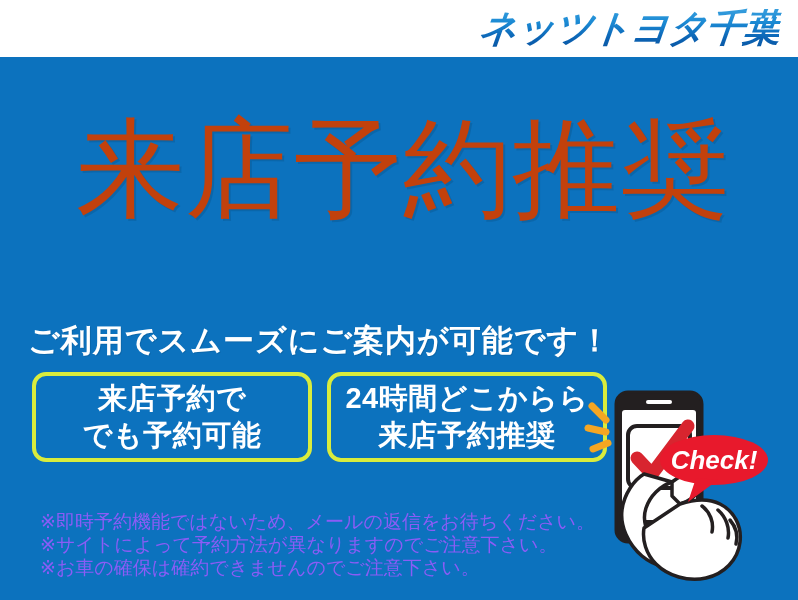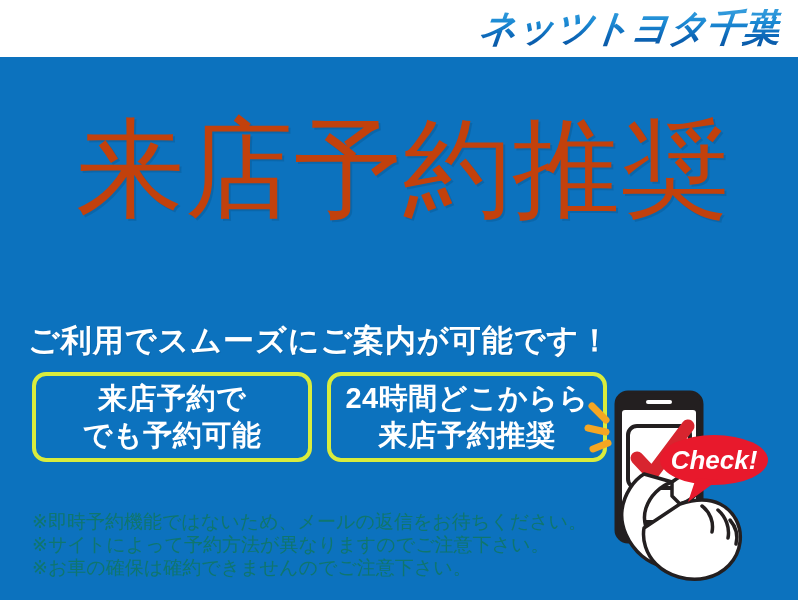--- a/index.html
+++ b/index.html
@@ -102,23 +102,23 @@
     line-height: 1.28;
     letter-spacing: 0.5px;
     white-space: nowrap;
   }
   #feature-box-1 { left: 32px;  width: 280px; }
   #feature-box-2 { left: 327px; width: 280px; }
 
   
   .notes {
     position: absolute;
-    left: 32px;
+    left: 40px;
     top: 510px;
-    color: #0f766e;
+    color: #8b5cf6;
     font-size: 19px;
     line-height: 23px;
     white-space: nowrap;
   }
   .notes div { margin: 0; }
 
   
   .illustration {
     position: absolute;
     left: 584px;

